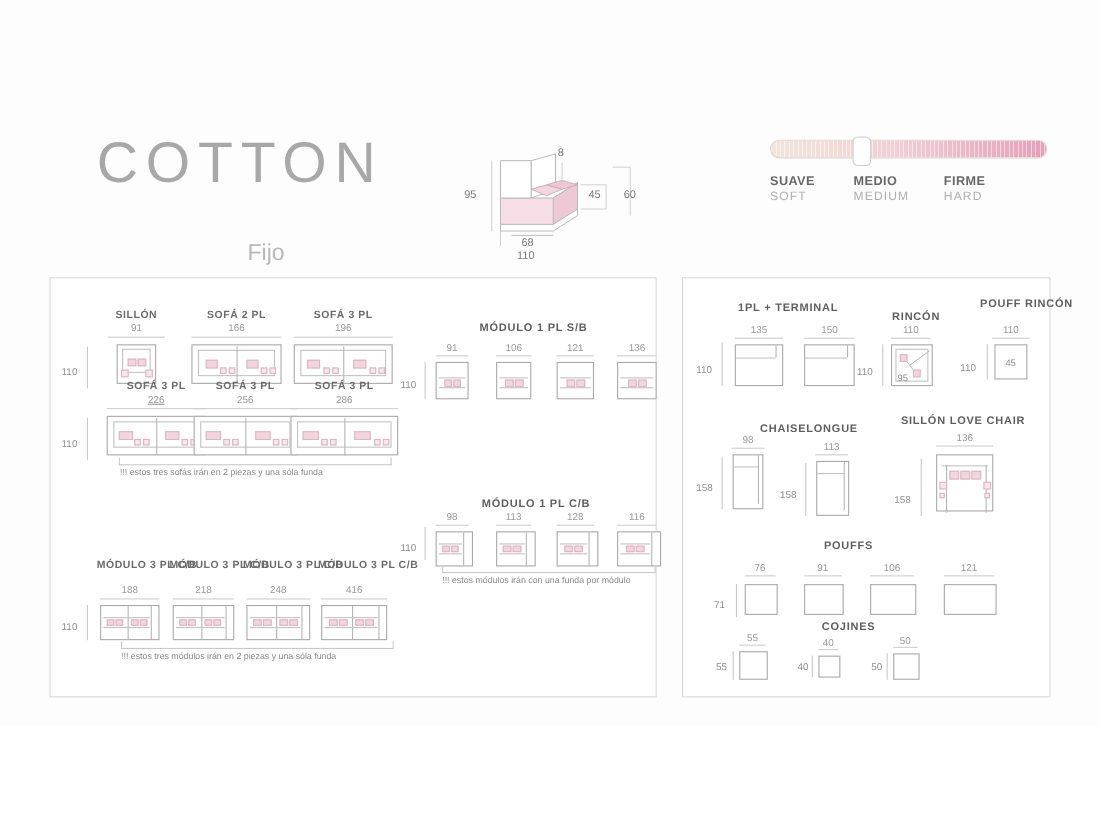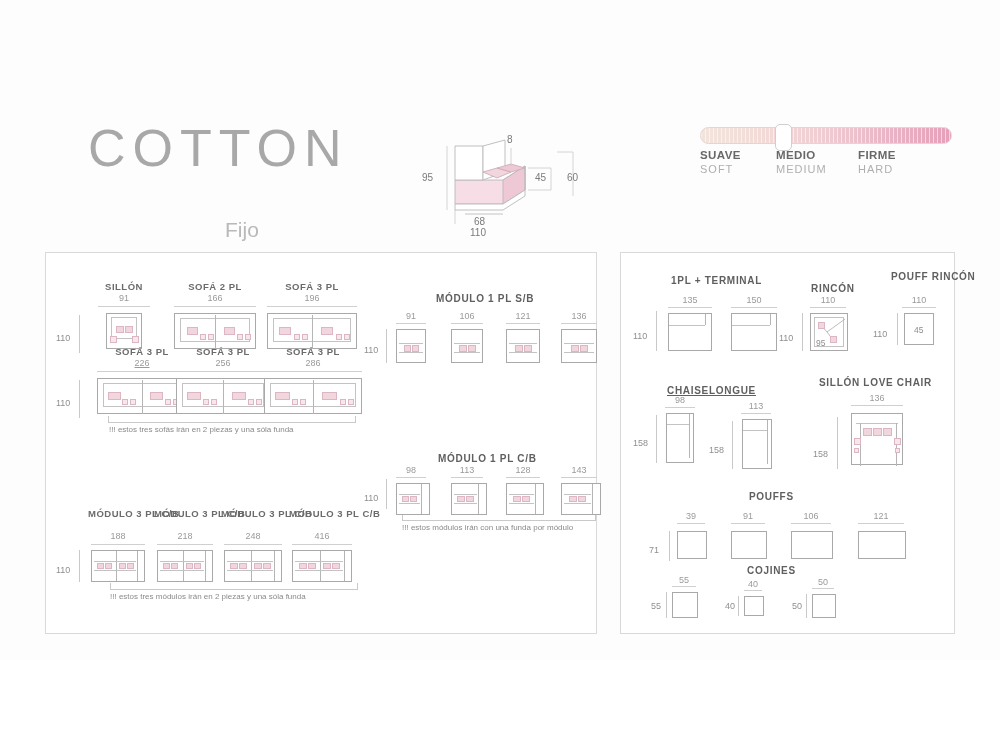--- a/index.html
+++ b/index.html
@@ -21,21 +21,21 @@
   .seat-head{font-size:12.5px;font-weight:bold;color:#5e5e5e;letter-spacing:.6px;white-space:nowrap;}
   .seat-head .en{font-weight:normal;color:#a6a6a6;letter-spacing:1.4px;}
   .bar{position:relative;margin-top:9px;height:17px;border-radius:9px;
        background:linear-gradient(90deg,#f2e4dc 0%,#f3dcd8 22%,#f0cdd3 48%,#eab4c6 75%,#e79fb9 100%);
        background-image:
          repeating-linear-gradient(90deg, rgba(255,255,255,.55) 0 1px, rgba(255,255,255,0) 1px 4px),
          linear-gradient(90deg,#f2e4dc 0%,#f3dcd8 22%,#f0cdd3 48%,#eab4c6 75%,#e79fb9 100%);
        border:1px solid #e3d5d3;box-sizing:border-box;}
   .knob{position:absolute;left:74px;top:-4px;width:15px;height:25px;background:#fff;
         border:1px solid #cfcfcf;border-radius:5px;}
-  .seat-labels{position:relative;height:34px;margin-top:5px;}
+  .seat-labels{position:relative;height:34px;margin-top:15px;}
   .seat-labels .grp{position:absolute;top:0;}
   .seat-labels .es{font-size:11.5px;font-weight:bold;color:#686868;letter-spacing:.4px;}
   .seat-labels .en2{font-size:11px;color:#afafaf;letter-spacing:1px;margin-top:2px;}
   .g1{left:0px;} .g2{left:76px;} .g3{left:158px;}
 
   
   .persp{position:absolute;left:425px;top:128px;width:160px;height:105px;}
   .dimtxt{position:absolute;font-size:10px;color:#7b7b7b;}
 
   
@@ -310,21 +310,21 @@
       <div class="wline" style="left:2px;top:12px;width:34px;"></div>
       <div class="plan" style="left:2px;top:18px;width:38px;height:32px;">
         <div class="vdiv" style="left:28px;top:0px;height:30px;"></div>
         <div class="hdivl" style="left:2px;top:10px;width:25px;"></div>
         <div class="hdivl" style="left:2px;top:19px;width:25px;"></div>
         <div class="cush" style="left:6px;top:12px;width:8px;height:6px;"></div>
         <div class="cush" style="left:15px;top:12px;width:8px;height:6px;"></div>
       </div>
     </div>
     <div class="item" style="left:513px;top:212px;">
-      <div class="wdim" style="left:0;top:0;width:40px;">143</div>
+      <div class="wdim" style="left:0;top:0;width:40px;">116</div>
       <div class="wline" style="left:2px;top:12px;width:36px;"></div>
       <div class="plan" style="left:2px;top:18px;width:40px;height:32px;">
         <div class="vdiv" style="left:30px;top:0px;height:30px;"></div>
         <div class="hdivl" style="left:2px;top:10px;width:27px;"></div>
         <div class="hdivl" style="left:2px;top:19px;width:27px;"></div>
         <div class="cush" style="left:7px;top:12px;width:8px;height:6px;"></div>
         <div class="cush" style="left:16px;top:12px;width:8px;height:6px;"></div>
       </div>
     </div>
 
@@ -450,21 +450,21 @@
     <div class="item" style="left:277px;top:42px;">
       <div class="wdim" style="left:0;top:0;width:42px;">110</div>
       <div class="wline" style="left:4px;top:12px;width:34px;"></div>
       <div class="boxo" style="left:6px;top:18px;width:30px;height:32px;">
         <div class="incell" style="left:9px;top:11px;">45</div>
       </div>
     </div>
     <div class="hdim" style="left:252px;top:76px;">110</div>
     <div class="hline" style="left:276px;top:60px;height:32px;"></div>
 
-    <div class="secthead" style="left:46px;top:132px;text-decoration:underline;">CHAISELONGUE</div>
+    <div class="secthead" style="left:70px;top:132px;">CHAISELONGUE</div>
     <div class="hdim" style="left:12px;top:185px;">158</div>
     <div class="hline" style="left:35px;top:162px;height:48px;"></div>
 
     <div class="item" style="left:42px;top:142px;">
       <div class="wdim" style="left:0;top:0;width:34px;">98</div>
       <div class="wline" style="left:2px;top:12px;width:30px;"></div>
       <div class="plan" style="left:3px;top:18px;width:28px;height:50px;">
         <div class="hdivl" style="left:0px;top:10px;width:22px;"></div>
         <div class="vdiv" style="left:22px;top:0px;height:44px;"></div>
       </div>
@@ -500,21 +500,21 @@
         <div class="pil" style="left:42px;top:24px;width:7px;height:7px;"></div>
         <div class="pil" style="left:43px;top:34px;width:5px;height:5px;"></div>
       </div>
     </div>
 
     <div class="secthead" style="left:128px;top:238px;">POUFFS</div>
     <div class="hdim" style="left:28px;top:292px;">71</div>
     <div class="hline" style="left:48px;top:278px;height:30px;"></div>
 
     <div class="item" style="left:54px;top:258px;">
-      <div class="wdim" style="left:0;top:0;width:32px;">39</div>
+      <div class="wdim" style="left:0;top:0;width:32px;">76</div>
       <div class="wline" style="left:2px;top:12px;width:28px;"></div>
       <div class="boxo" style="left:2px;top:20px;width:30px;height:28px;"></div>
     </div>
     <div class="item" style="left:108px;top:258px;">
       <div class="wdim" style="left:0;top:0;width:38px;">91</div>
       <div class="wline" style="left:2px;top:12px;width:34px;"></div>
       <div class="boxo" style="left:2px;top:20px;width:36px;height:28px;"></div>
     </div>
     <div class="item" style="left:168px;top:258px;">
       <div class="wdim" style="left:0;top:0;width:44px;">106</div>

